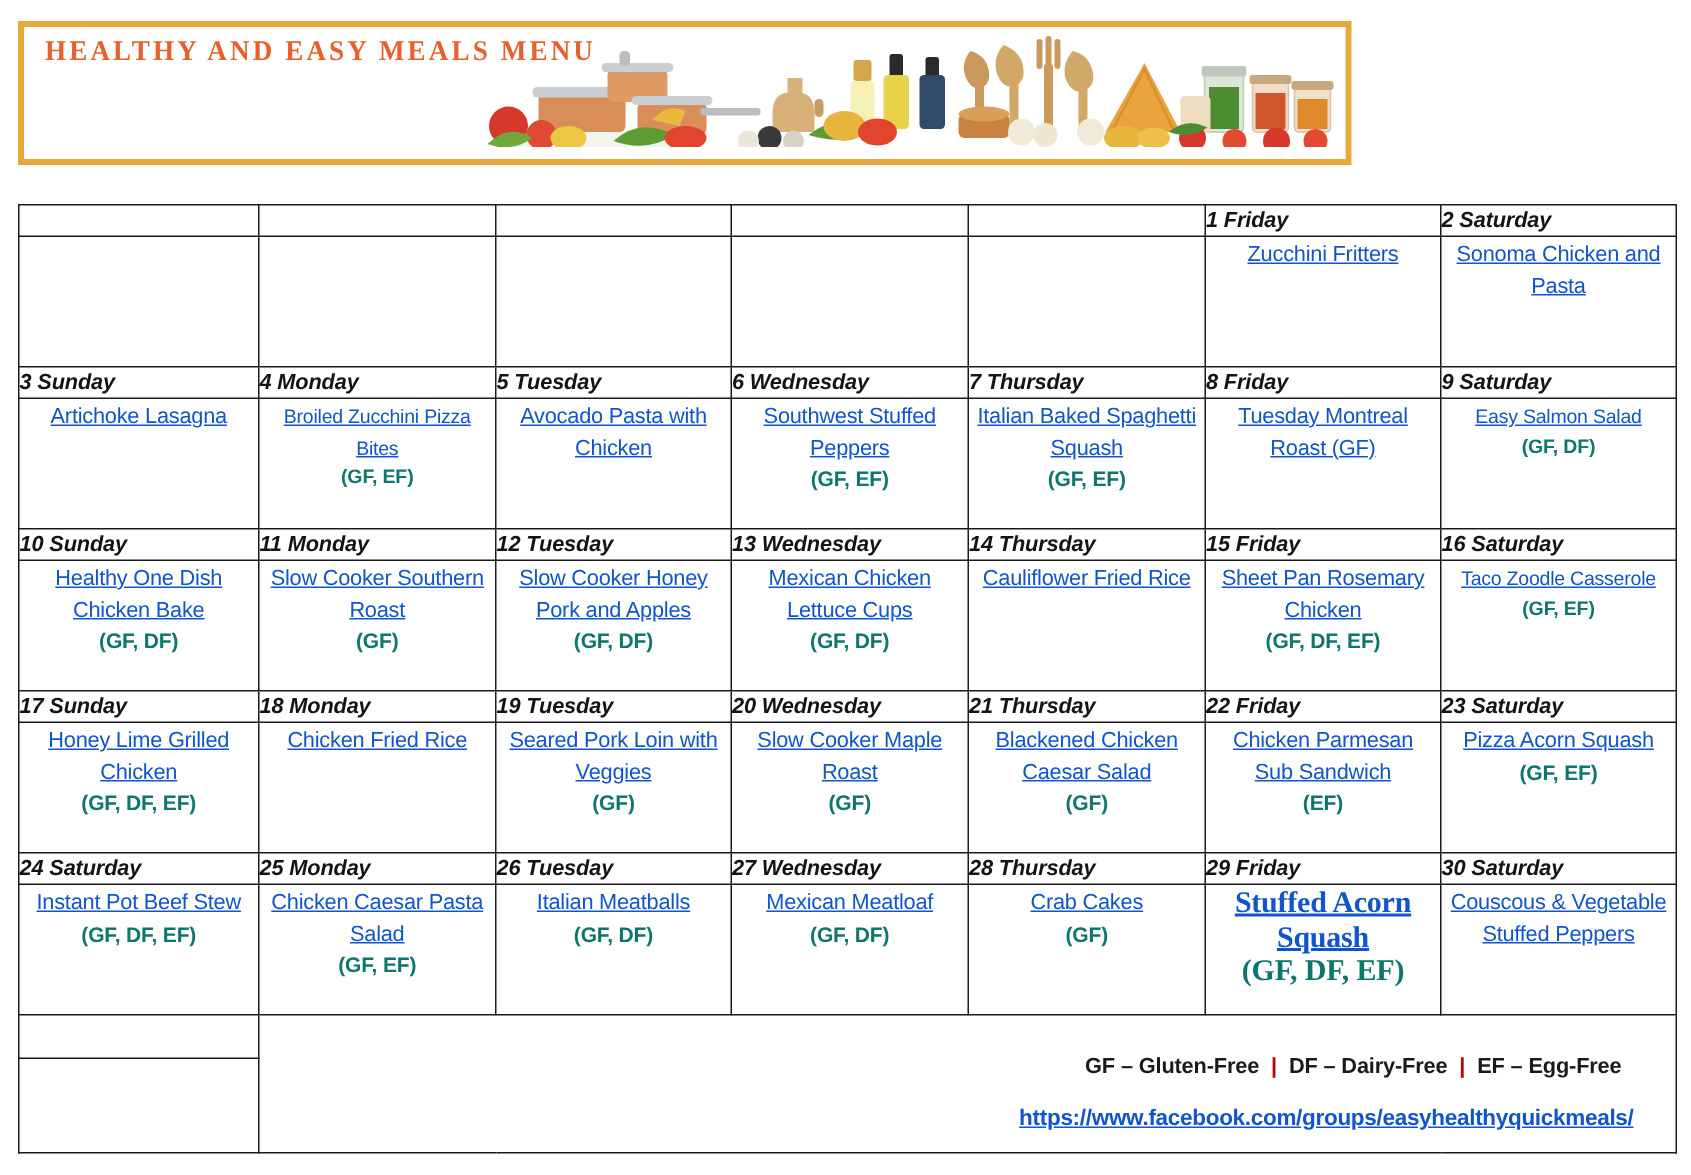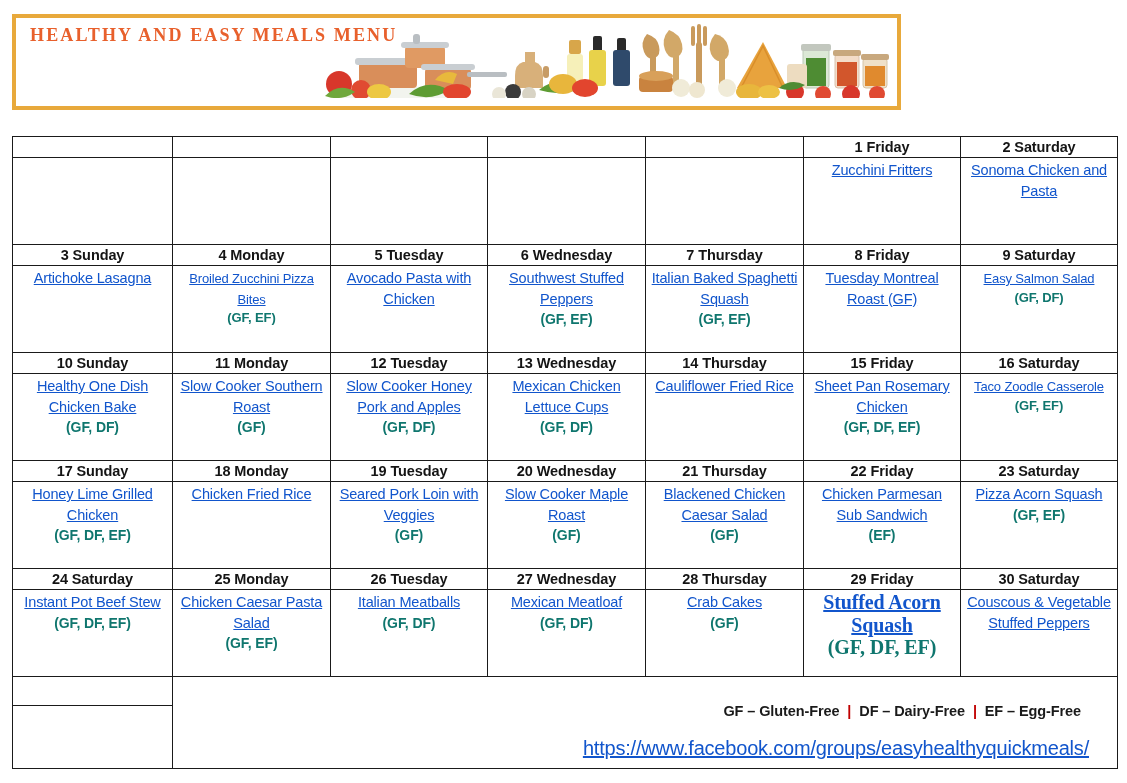--- a/index.html
+++ b/index.html
@@ -73,26 +73,27 @@
     border-collapse: collapse;
     table-layout: fixed;
   }
   table.cal td {
     border: 1.3px solid #1a1a1a;
     vertical-align: top;
     padding: 0;
   }
   .daybar {
     height: 20px;
-    text-align: center;
+    text-align: left;
     font-size: 14.5px;
     font-weight: bold;
     color: #141414;
     line-height: 20px;
     letter-spacing: -0.1px;
+    font-style: italic;
   }
   .daybar.empty { color: transparent; }
 
   td.daycell {
     height: 86px;
   }
   .meals {
     padding: 2px 4px 0 4px;
     text-align: center;
     line-height: 20.5px;
@@ -137,22 +138,22 @@
     padding: 26px 36px 0 0;
     font-size: 14.5px;
     font-weight: bold;
     color: #1a1a1a;
     letter-spacing: -0.1px;
   }
   .legend .bar { color: #C00000; padding: 0 4px; }
   .fburl {
     text-align: right;
     padding: 18px 28px 0 0;
-    font-size: 20px;
-    font-weight: normal;
+    font-size: 15px;
+    font-weight: bold;
     letter-spacing: -0.2px;
   }
   .fburl a {
     color: #1155CC;
     text-decoration: underline;
     cursor: pointer;
   }
 </style>
 </head>
 <body>

